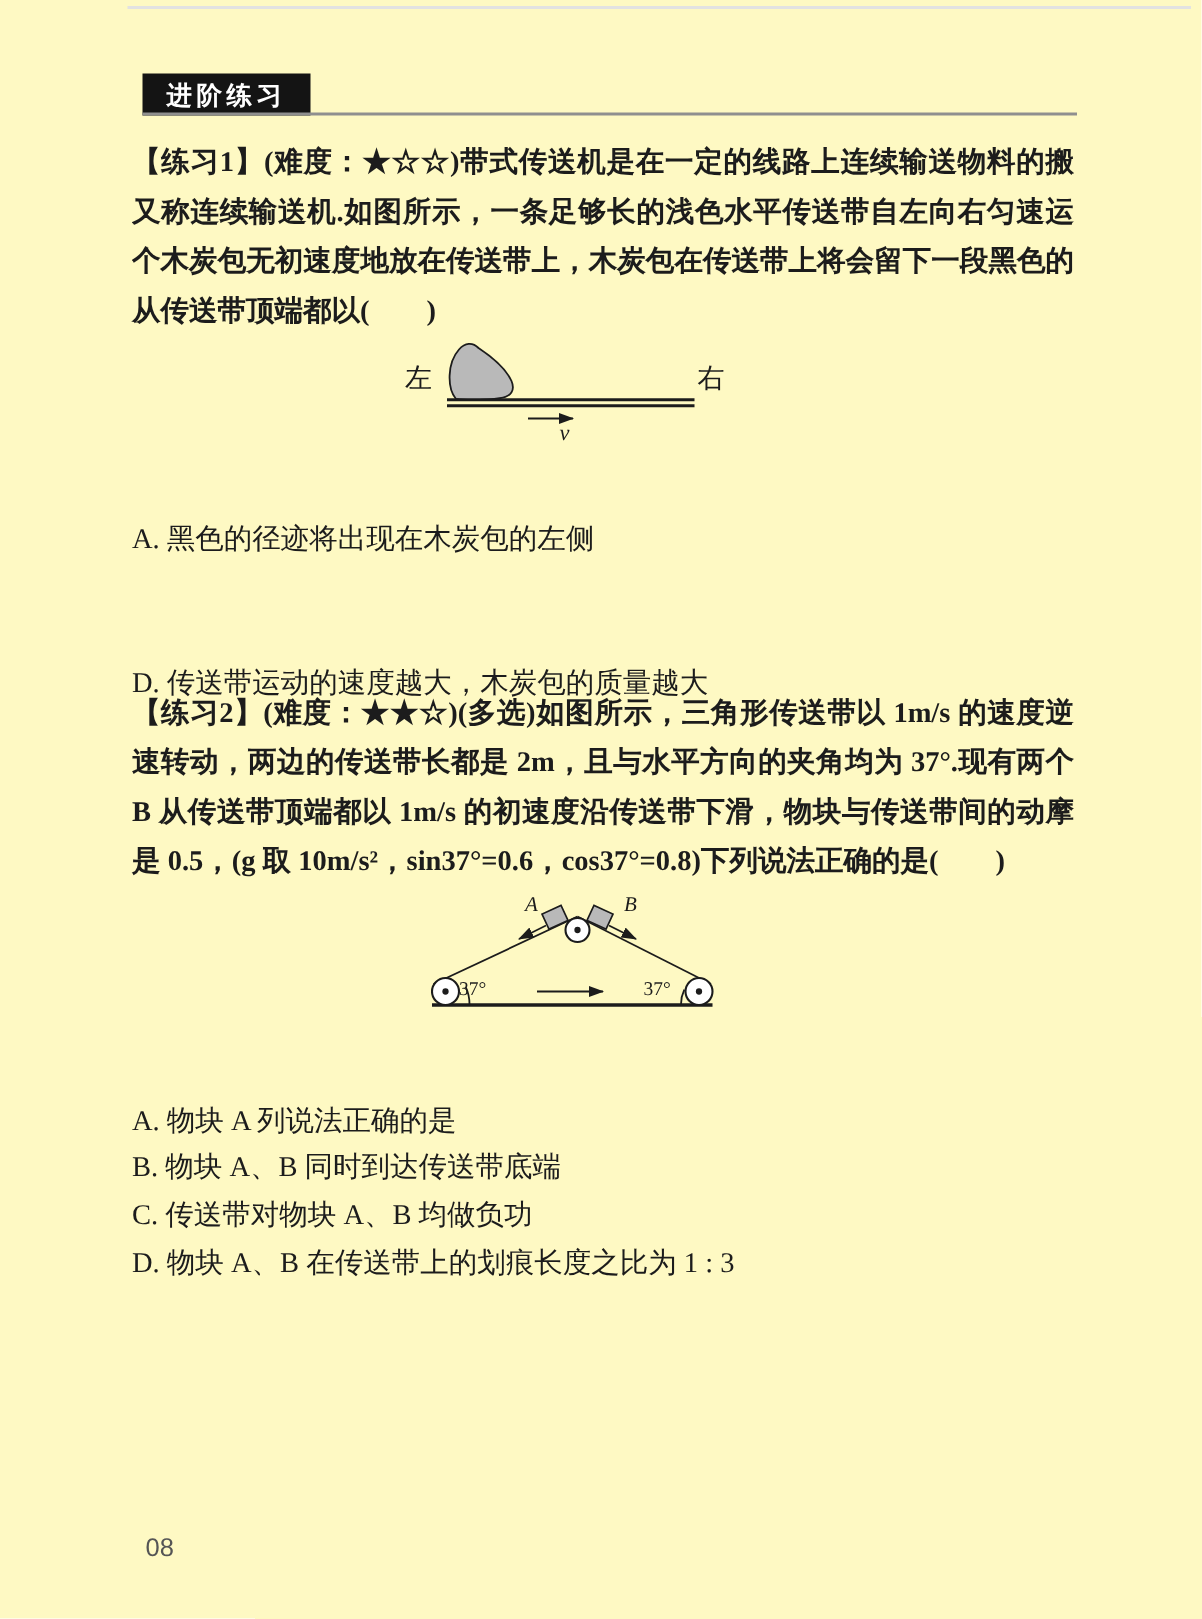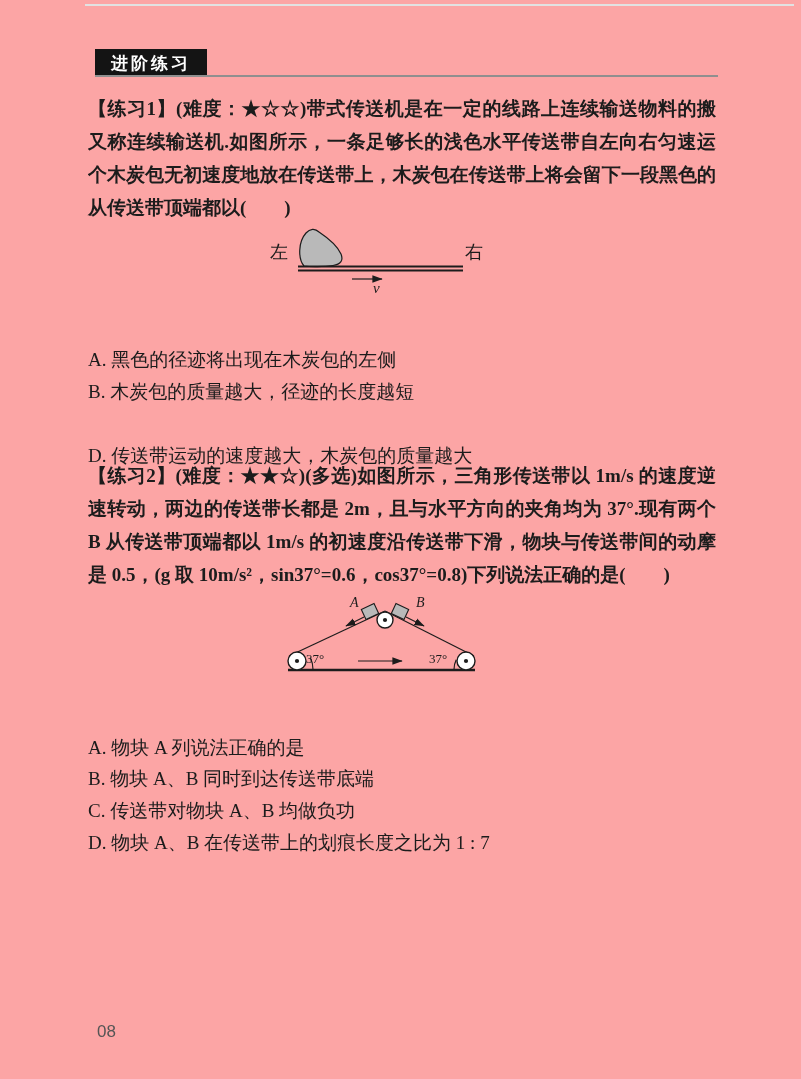--- a/index.html
+++ b/index.html
@@ -1,17 +1,17 @@
 <!DOCTYPE html>
 <html><head>
 <meta charset="utf-8">
 <style>
   html,body { margin:0; padding:0; background:#ffffff; }
   .page {
-    position:relative; width:801px; height:1079px; background:#fca5a5;
+    position:relative; width:801px; height:1079px; background:#fef9c3;
     font-family:"Liberation Serif","DejaVu Serif",serif;
     color:#1c1c1c; overflow:hidden;
   }
   .top-rule { position:absolute; left:85px; top:4px; width:709px; height:2px; background:#e2e2e2; }
   .header-box {
     position:absolute; left:95px; top:49px; width:112px; height:28px;
     background:#141414; color:#ffffff; display:flex; align-items:center; justify-content:center;
     font-size:17px; font-weight:bold; letter-spacing:3px;
     font-family:"Liberation Sans","DejaVu Sans",sans-serif;
   }
@@ -69,21 +69,20 @@
     <text class="d-label" x="0" y="32">左</text>
     <text class="d-label" x="195" y="32">右</text>
     <path class="blob" d="M34,40 C28,33 28,16 36,7 C40,2.5 45,2 49,6 C55,10 67,19 71,28 C73.5,34 71,38.5 63,39.5 C54,41 40,41 34,40 Z"></path>
     <line class="belt" x1="28" y1="40.5" x2="193" y2="40.5"></line>
     <line class="belt" x1="28" y1="44.5" x2="193" y2="44.5"></line>
     <line class="thin" x1="82" y1="53" x2="112" y2="53" marker-end="url(#arr1)"></line>
     <text class="v-label" x="103" y="67">v</text>
   </svg>
 
   <div class="opt" style="top:300px">A. 黑色的径迹将出现在木炭包的左侧</div>
-  <div class="opt" style="top:332px">B. 木炭包的质量越大，径迹的长度越短</div>
   <div class="opt" style="top:396px">D. 传送带运动的速度越大，木炭包的质量越大</div>
 
   <div class="para p2" style="top:460px">
     <div class="tline jl">【练习2】(难度：★★☆)(多选)如图所示，三角形传送带以 1m/s 的速度逆时针匀</div>
     <div class="tline jl">速转动，两边的传送带长都是 2m，且与水平方向的夹角均为 37°.现有两个小物块 A、</div>
     <div class="tline jl">B 从传送带顶端都以 1m/s 的初速度沿传送带下滑，物块与传送带间的动摩擦因数都</div>
     <div class="tline">是 0.5，(g 取 10m/s²，sin37°=0.6，cos37°=0.8)下列说法正确的是(　　)</div>
   </div>
 
   <svg class="dsvg" style="left:280px; top:593px" width="210" height="88" viewBox="0 0 210 88">
@@ -118,17 +117,17 @@
 
     <text class="ab-label" x="70" y="14">A</text>
     <text class="ab-label" x="136" y="14">B</text>
     <text class="ang-label" x="26" y="70">37°</text>
     <text class="ang-label" x="149" y="70">37°</text>
   </svg>
 
   <div class="opt" style="top:688px">A. 物块 A 列说法正确的是</div>
   <div class="opt" style="top:719px">B. 物块 A、B 同时到达传送带底端</div>
   <div class="opt" style="top:751px">C. 传送带对物块 A、B 均做负功</div>
-  <div class="opt" style="top:783px">D. 物块 A、B 在传送带上的划痕长度之比为 1 : 7</div>
+  <div class="opt" style="top:783px">D. 物块 A、B 在传送带上的划痕长度之比为 1 : 3</div>
 
   <div class="page-num">08</div>
 
 </div>
 
 </body></html>

